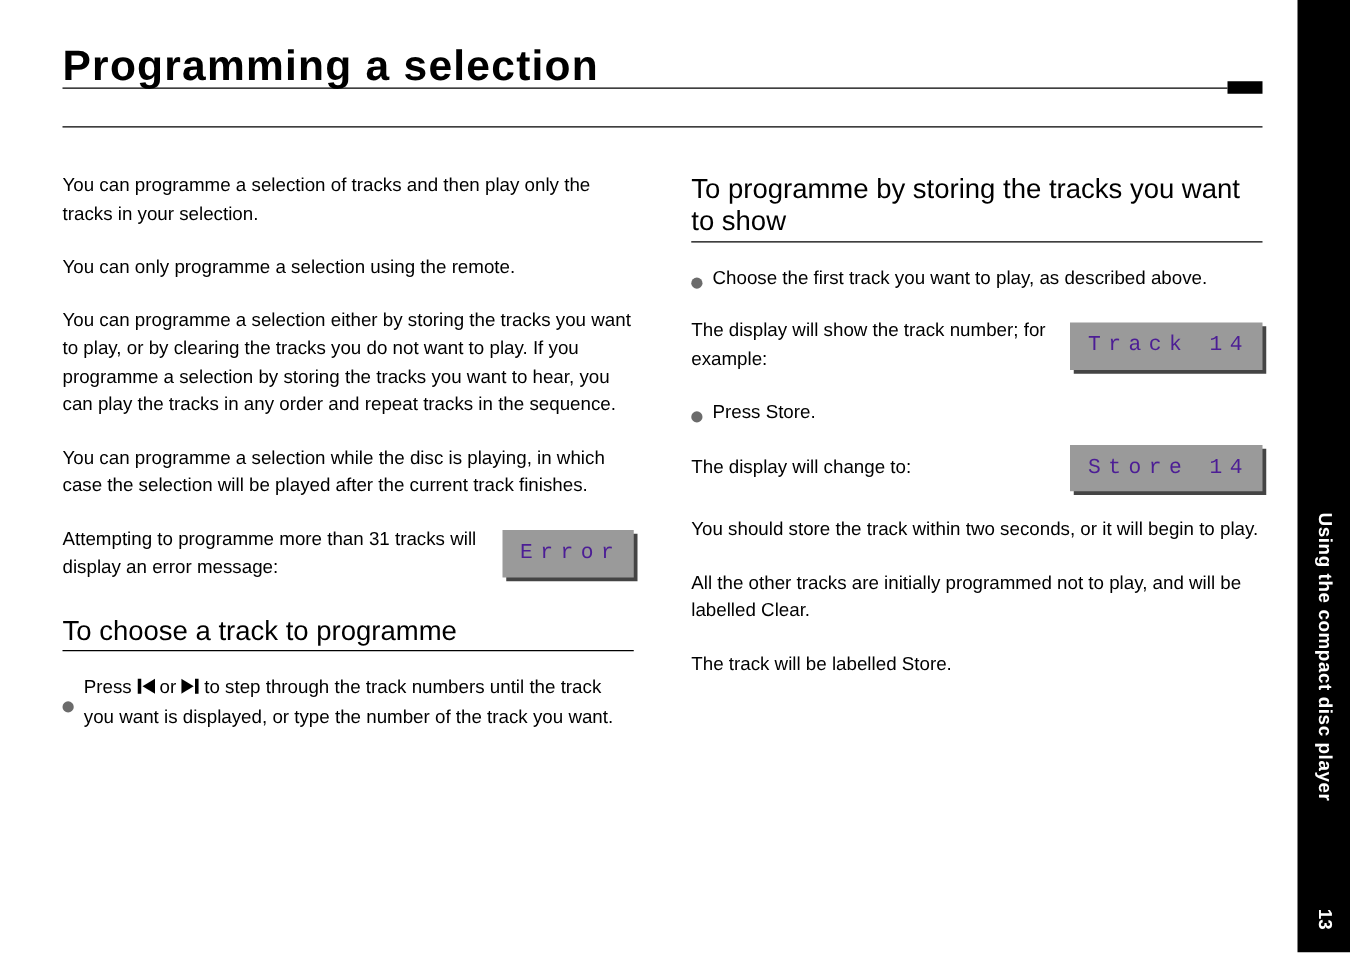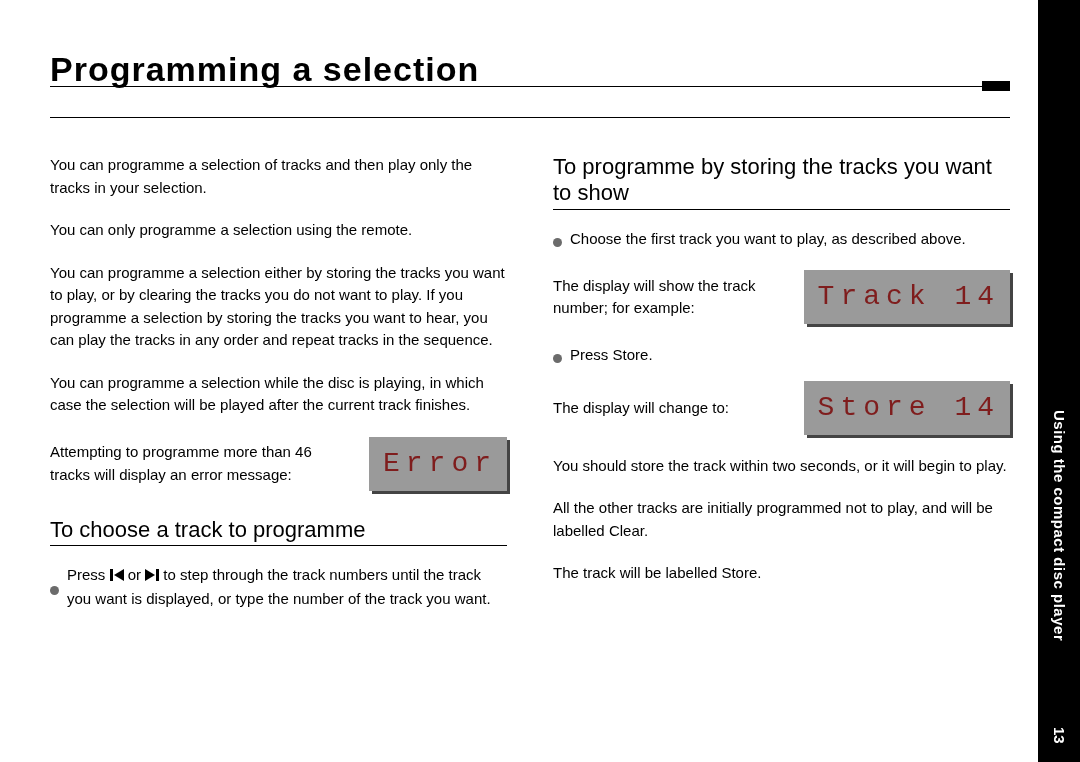--- a/index.html
+++ b/index.html
@@ -44,21 +44,20 @@
     color: #fff;
     font-size: 15px;
     font-weight: bold;
     writing-mode: vertical-rl;
   }
   .content {
     position: absolute;
     left: 50px;
     top: 34px;
     width: 960px;
-    margin-top: 16px;
   }
   .main-title {
     font-size: 34px;
     font-weight: bold;
     letter-spacing: 1px;
     margin: 0 0 4px 0;
   }
   .title-rule-row {
     display: flex;
     align-items: center;
@@ -119,23 +118,23 @@
     flex: 0 0 9px;
     margin-top: 6px;
     margin-right: 8px;
   }
   .bullet-text {
     flex: 1;
   }
   .lcd {
     display: inline-block;
     background: #9a9a9a;
-    color: #7f1d1d;
+    color: #4c1d95;
     font-family: "Courier New", monospace;
-    font-size: 28px;
+    font-size: 17px;
     letter-spacing: 6px;
     padding: 6px 10px 6px 14px;
     box-shadow: 3px 3px 0 #444;
     white-space: nowrap;
     vertical-align: middle;
   }
   .inline-row {
     display: flex;
     align-items: center;
     justify-content: space-between;
@@ -175,21 +174,21 @@
 
     <div class="columns">
 
       <div class="col">
         <p>You can programme a selection of tracks and then play only the tracks in your selection.</p>
         <p>You can only programme a selection using the remote.</p>
         <p>You can programme a selection either by storing the tracks you want to play, or by clearing the tracks you do not want to play. If you programme a selection by storing the tracks you want to hear, you can play the tracks in any order and repeat tracks in the sequence.</p>
         <p>You can programme a selection while the disc is playing, in which case the selection will be played after the current track finishes.</p>
 
         <div class="inline-row">
-          <div class="txt">Attempting to programme more than 46 tracks will display an error message:</div>
+          <div class="txt">Attempting to programme more than 31 tracks will display an error message:</div>
           <div class="lcd">Error</div>
         </div>
 
         <h2 class="sub-heading">To choose a track to programme</h2>
         <div class="sub-rule"></div>
 
         <div class="bullet-row">
           <span class="bullet-dot"></span>
           <span class="bullet-text">
             <span>Press </span><span class="skip-icon"><svg viewBox="0 0 14 14">

